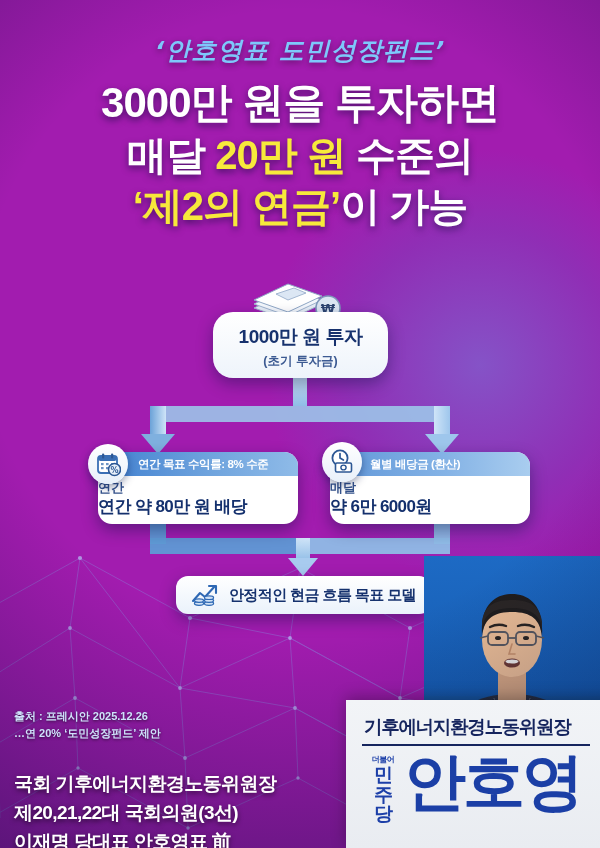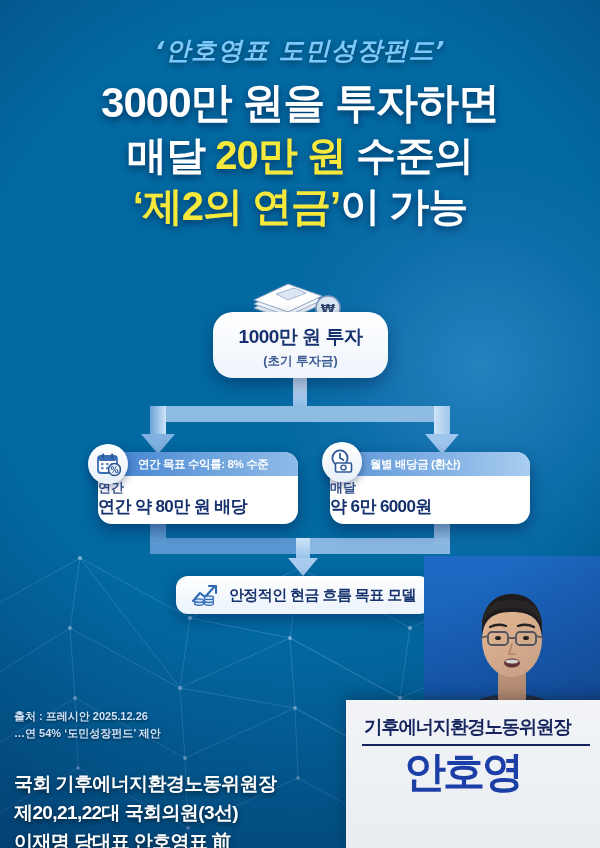--- a/index.html
+++ b/index.html
@@ -7,21 +7,21 @@
   body{
     width:600px;height:848px;overflow:hidden;
     font-family:"Liberation Sans","DejaVu Sans",sans-serif;
     background:#0b2a84;
   }
   .poster{
     position:relative;width:600px;height:848px;overflow:hidden;
     background:
       radial-gradient(120% 95% at 78% 34%, #1b6fd0 0%, #1763c2 22%, #124fa6 44%, #0c3186 68%, #0a1f6e 100%),
       linear-gradient(105deg,#081953 0%,#0b2druby 1%,#0d2f8e 40%,#1565c0 100%);
-    background-color:#0369a1;
+    background-color:#a21caf;
   }
   
   .bloom{
     position:absolute;right:-90px;top:150px;width:420px;height:430px;
     background:radial-gradient(circle at 50% 50%, rgba(90,165,235,.40) 0%, rgba(60,130,210,.18) 45%, rgba(20,70,160,0) 72%);
     pointer-events:none;
   }
   .vignette{
     position:absolute;inset:0;
     background:radial-gradient(115% 80% at 50% 38%, rgba(0,0,0,0) 46%, rgba(3,12,55,.55) 100%);
@@ -130,21 +130,21 @@
   }
   .placard .prule{position:absolute;left:16px;top:44px;width:228px;height:2px;background:#16255e;}
   .placard .pparty{
     position:absolute;left:20px;top:56px;width:34px;
     font-size:19px;font-weight:900;color:#1c3fa8;line-height:1.02;letter-spacing:-1px;
     text-align:center;
   }
   .placard .pparty small{display:block;font-size:8px;letter-spacing:-.5px;margin-bottom:1px;}
   .placard .pname{
     position:absolute;left:58px;top:52px;width:192px;
-    font-size:42px;font-weight:900;color:#1b3fa6;letter-spacing:-3px;
+    font-size:62px;font-weight:900;color:#1b3fa6;letter-spacing:-3px;
     line-height:.96;white-space:nowrap;
   }
 </style>
 </head>
 <body>
 
 <div class="poster">
 
   <div class="bloom"></div>
 
@@ -362,28 +362,32 @@
       <path d="M66 232 L60 202"></path>
     </g>
     <ellipse cx="21" cy="196" rx="7" ry="8" fill="#3a3e47"></ellipse>
     <ellipse cx="59" cy="198" rx="7" ry="8" fill="#3a3e47"></ellipse>
   </svg>
 
   <div class="vignette"></div>
 
   <div class="source">
     <div>출처 : 프레시안 2025.12.26</div>
-    <div>…연 54% ‘도민성장펀드’ 제안</div>
+    <div>…연 20% ‘도민성장펀드’ 제안</div>
   </div>
 
   <div class="bio">
     <div>국회 기후에너지환경노동위원장</div>
     <div>제20,21,22대 국회의원(3선)</div>
     <div>이재명 당대표 안호영표 前</div>
   </div>
 
   <div class="placard">
     <div class="ptitle">기후에너지환경노동위원장</div>
     <div class="prule"></div>
+    <div class="pparty">
+      <small>더불어</small>
+      <span>민주당</span>
+    </div>
     <div class="pname">안호영</div>
   </div>
 
 </div>
 
 </body></html>

